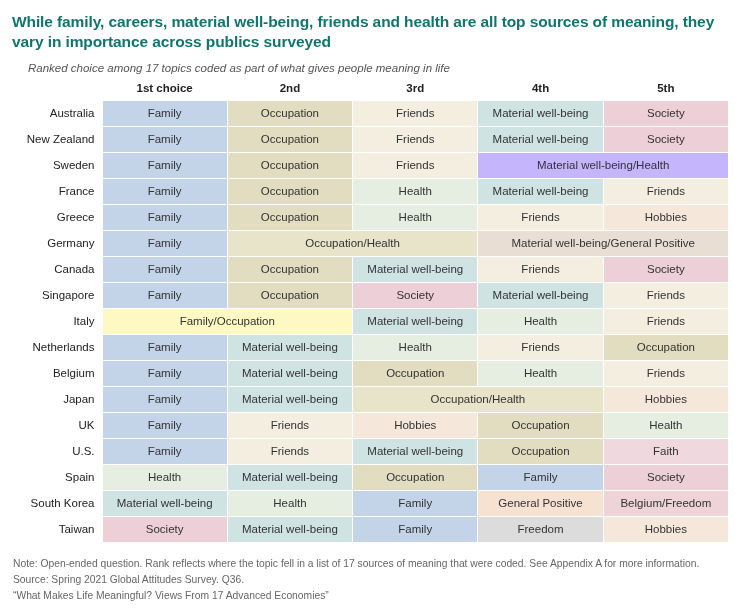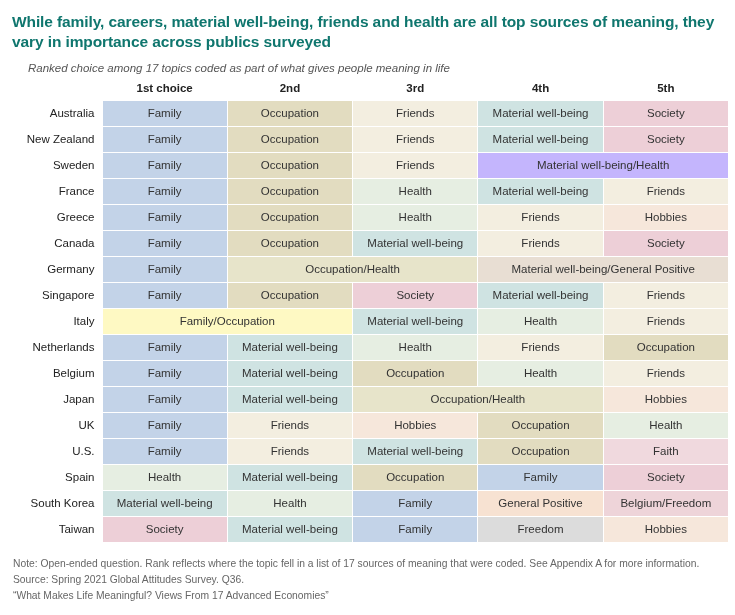--- a/index.html
+++ b/index.html
@@ -134,32 +134,32 @@
         </tr>
         <tr>
           <td class="rowlabel">Greece</td>
           <td class="cell" style="background: rgb(195, 211, 232);">Family</td>
           <td class="cell" style="background: rgb(226, 220, 192);">Occupation</td>
           <td class="cell" style="background: rgb(230, 238, 226);">Health</td>
           <td class="cell" style="background: rgb(243, 238, 224);">Friends</td>
           <td class="cell" style="background: rgb(246, 231, 219);">Hobbies</td>
         </tr>
         <tr>
-          <td class="rowlabel">Canada</td>
-          <td class="cell" style="background: rgb(195, 211, 232);">Family</td>
-          <td class="cell" style="background: rgb(226, 220, 192);">Occupation</td>
-          <td class="cell" style="background: rgb(207, 227, 226);">Material well-being</td>
-          <td class="cell" style="background: rgb(243, 238, 224);">Friends</td>
-          <td class="cell" style="background: rgb(237, 207, 215);">Society</td>
-        </tr>
-        <tr>
           <td class="rowlabel">Germany</td>
           <td class="cell" style="background: rgb(195, 211, 232);">Family</td>
           <td class="cell" colspan="2" style="background: rgb(231, 228, 202);">Occupation/Health</td>
           <td class="cell" colspan="2" style="background: rgb(232, 222, 211);">Material well-being/General Positive</td>
+        </tr>
+        <tr>
+          <td class="rowlabel">Canada</td>
+          <td class="cell" style="background: rgb(195, 211, 232);">Family</td>
+          <td class="cell" style="background: rgb(226, 220, 192);">Occupation</td>
+          <td class="cell" style="background: rgb(207, 227, 226);">Material well-being</td>
+          <td class="cell" style="background: rgb(243, 238, 224);">Friends</td>
+          <td class="cell" style="background: rgb(237, 207, 215);">Society</td>
         </tr>
         <tr>
           <td class="rowlabel">Singapore</td>
           <td class="cell" style="background: rgb(195, 211, 232);">Family</td>
           <td class="cell" style="background: rgb(226, 220, 192);">Occupation</td>
           <td class="cell" style="background: rgb(237, 207, 215);">Society</td>
           <td class="cell" style="background: rgb(207, 227, 226);">Material well-being</td>
           <td class="cell" style="background: rgb(243, 238, 224);">Friends</td>
         </tr>
         <tr>

